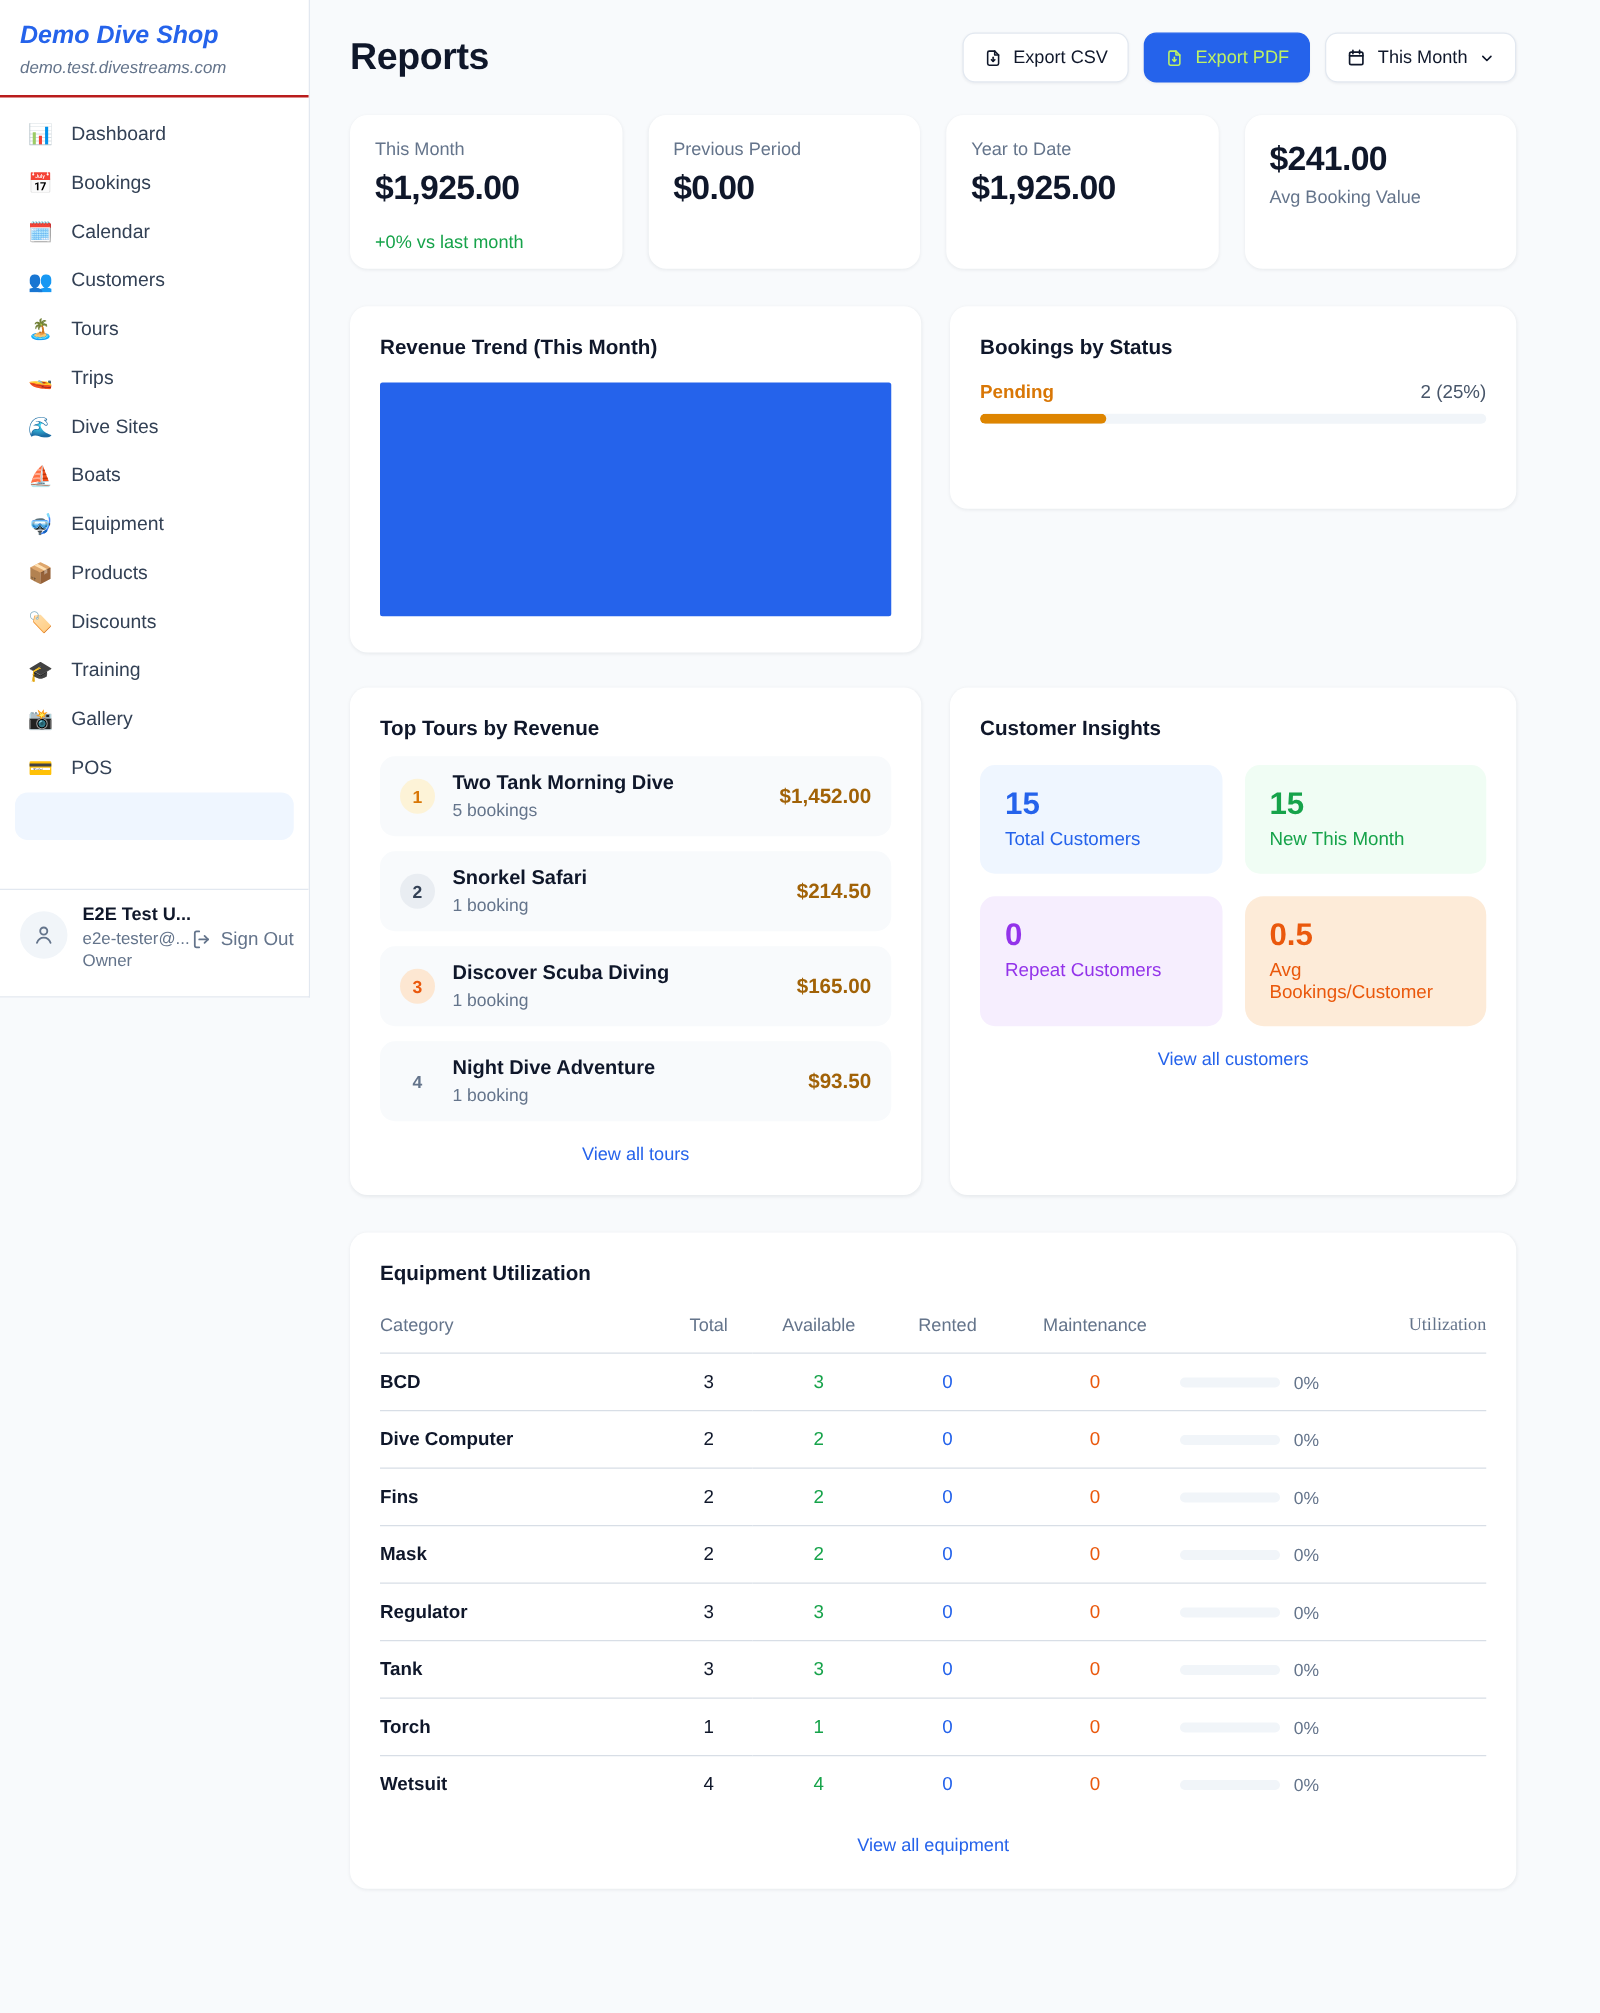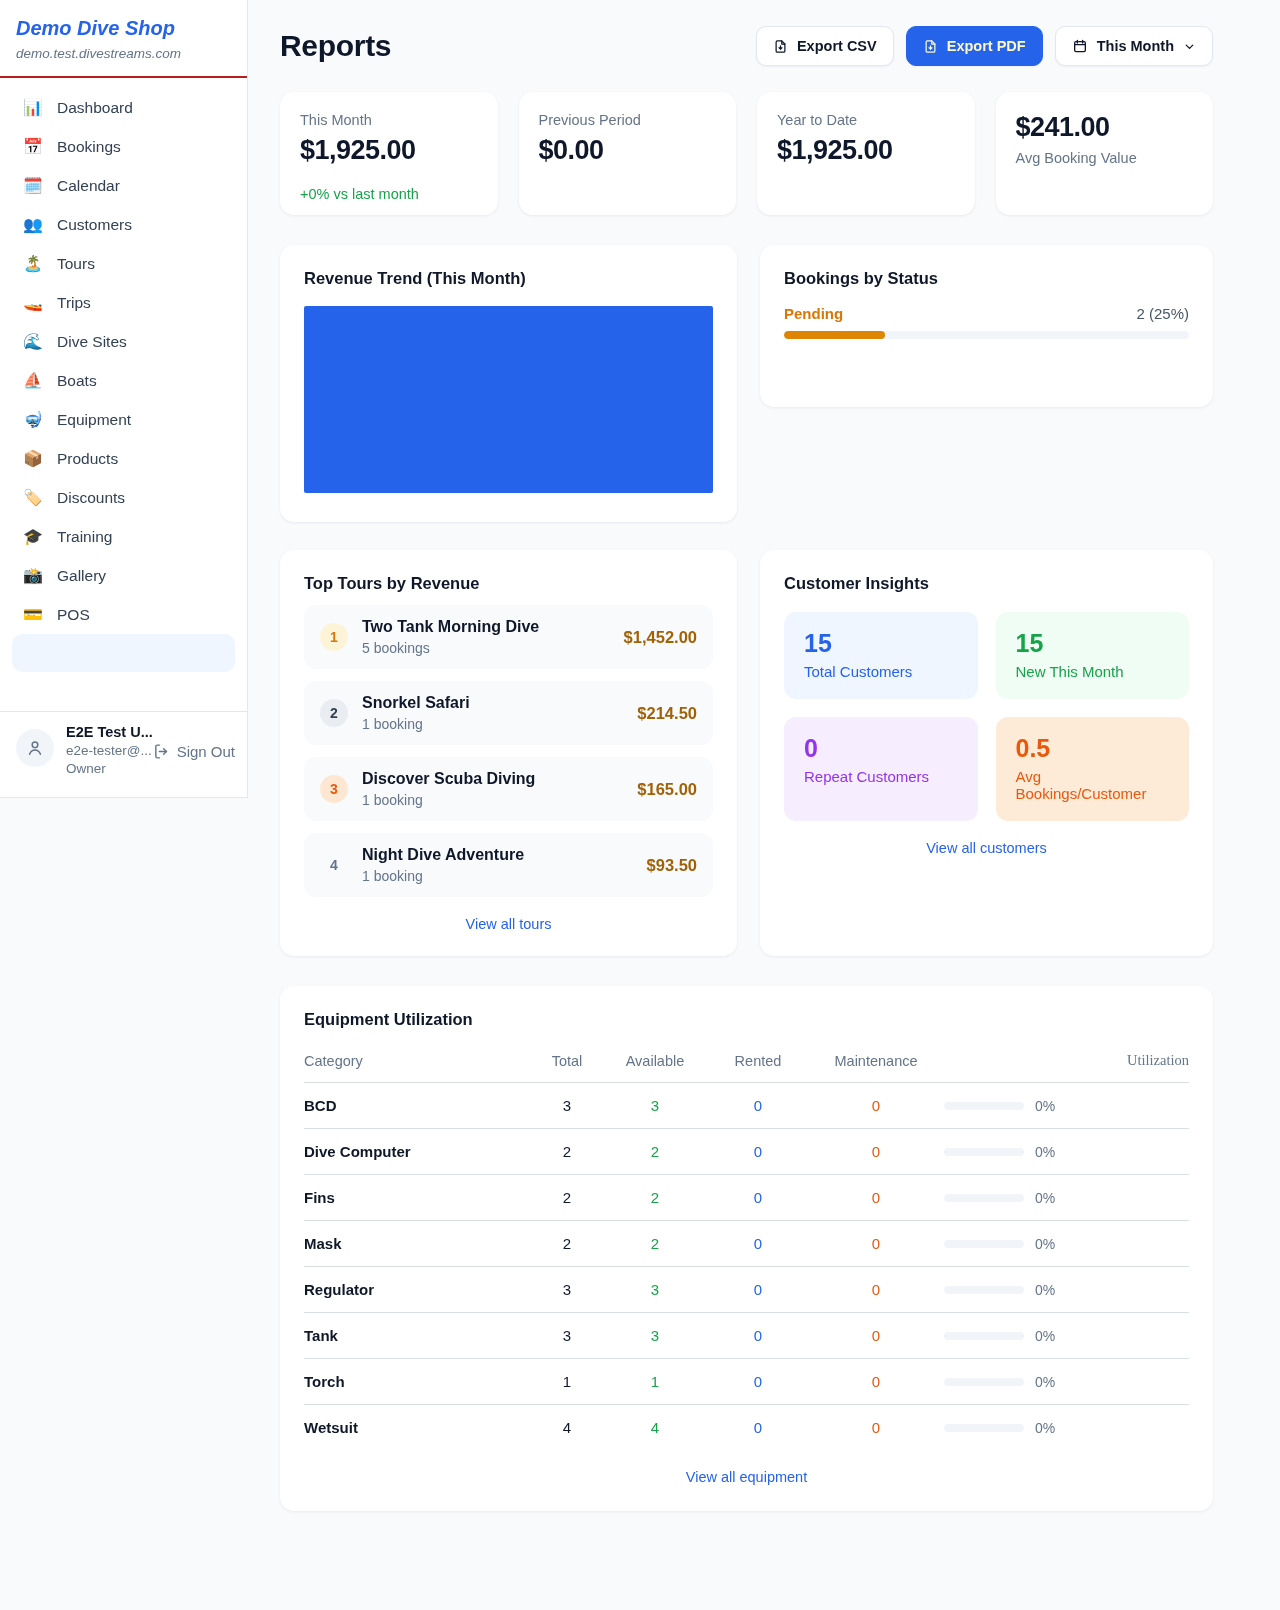--- a/index.html
+++ b/index.html
@@ -42,25 +42,25 @@
     position:absolute; right:12px; top:31px; cursor:pointer; background:none; border:none;
     font-family:inherit;
   }
   
   .main { margin-left:248px; padding:26px 0 40px 32px; width:965px; }
   .page-header { display:flex; align-items:center; margin-bottom:26px; height:40px; }
   .page-title { font-size:30px; font-weight:800; letter-spacing:-0.3px; }
   .header-actions { margin-left:auto; display:flex; gap:12px; }
   .btn {
     height:40px; display:inline-flex; align-items:center; gap:9px; padding:0 16px;
-    border-radius:10px; font-size:14.5px; font-weight:700; background:#fff;
+    border-radius:10px; font-size:14.5px; font-weight:400; background:#fff;
     border:1px solid #e2e8f0; color:#0f172a; cursor:pointer; font-family:inherit;
     box-shadow:0 1px 2px rgba(15,23,42,.05);
   }
-  .btn-primary { background:#2563eb; border-color:#2563eb; color:#fef9c3; }
+  .btn-primary { background:#2563eb; border-color:#2563eb; color:#bef264; }
   .btn .icon { display:flex; color:inherit; }
   
   .card { background:#fff; border-radius:14px; box-shadow:0 1px 3px rgba(15,23,42,.07); }
   .stats-row { display:grid; grid-template-columns:repeat(4,1fr); gap:21px; margin-bottom:30px; }
   .stat-card { padding:20px; height:123px; }
   .stat-label { font-size:14.5px; color:#64748b; }
   .stat-value { font-size:27px; font-weight:800; letter-spacing:-0.5px; margin-top:7px; }
   .stat-delta { font-size:14.5px; color:#16a34a; margin-top:20px; }
   .stat-card.value-first .stat-value { margin-top:0; }
   .stat-card.value-first .stat-label { margin-top:7px; }
@@ -101,21 +101,21 @@
     margin-top:19px; text-decoration:none; cursor:pointer;
   }
   
   .insights-grid { display:grid; grid-template-columns:1fr 1fr; gap:18px; margin-top:19px; }
   .insight-cell { border-radius:12px; padding:17px 20px 19px; }
   .insight-value { font-size:25px; font-weight:800; }
   .insight-label { font-size:15px; margin-top:5px; }
   .cell-blue   { background:#eff6ff; color:#2563eb; }
   .cell-green  { background:#f0fdf4; color:#16a34a; }
   .cell-purple { background:#f6eefe; color:#9333ea; }
-  .cell-orange { background:#fdebd8; color:#ea580c; }
+  .cell-orange { background:#fdebd8; color:#ea580c;border-radius:15px; }
   
   .equip-panel { padding:24px 24px 26px; }
   table { width:100%; border-collapse:collapse; margin-top:13px; table-layout:fixed; }
   col.c-cat { width:228px; } col.c-tot { width:70px; } col.c-av { width:106px; }
   col.c-re { width:100px; } col.c-ma { width:136px; }
   th { font-size:14.5px; color:#64748b; font-weight:400; text-align:center;
        padding:10px 0 13px; border-bottom:1px solid #d8dee6; }
   th:first-child { text-align:left; }
   th:last-child { text-align:right;font-family:Liberation Serif, serif; }
   td { padding:14px 0; border-bottom:1px solid #d8dee6; font-size:15px; text-align:center; }

